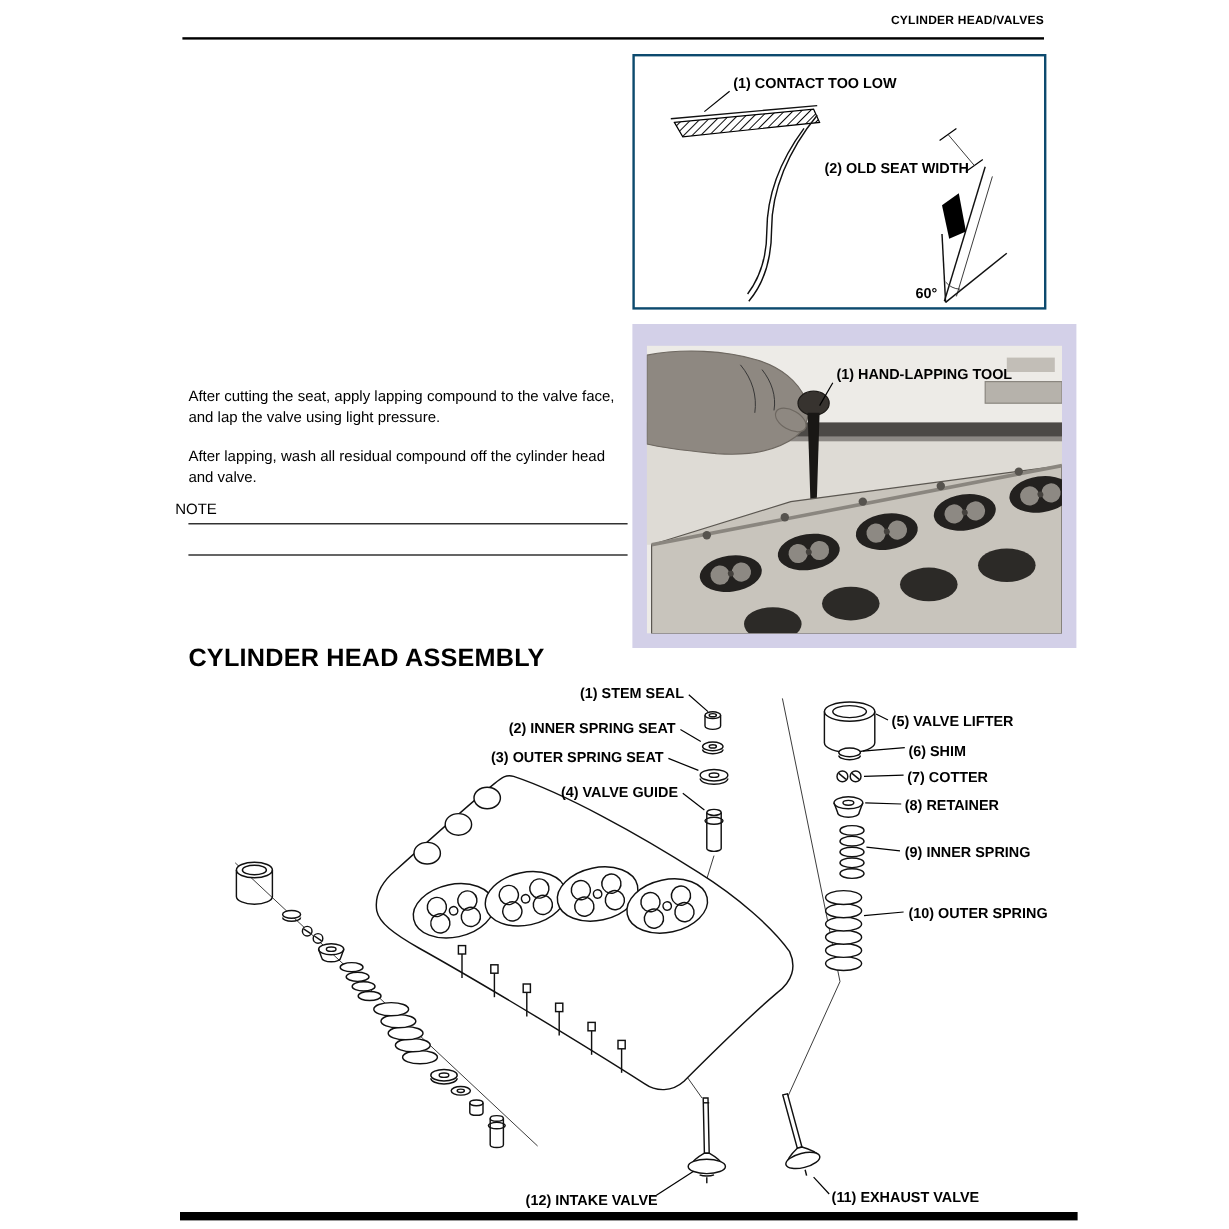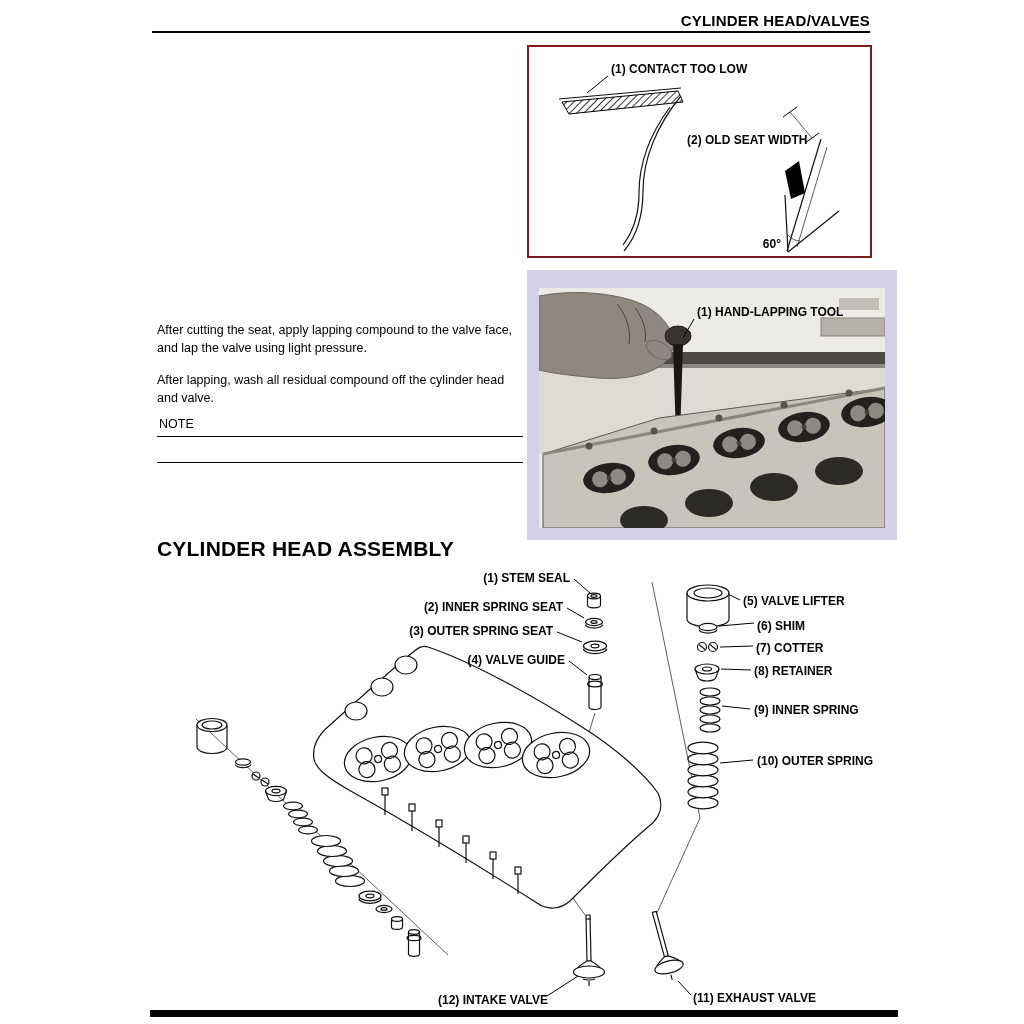--- a/index.html
+++ b/index.html
@@ -1,27 +1,27 @@
 <!DOCTYPE html>
 <html><head>
 <meta charset="utf-8">
 <style>
   html,body { margin:0; padding:0; background:#fff; }
   .page {
     position:relative; width:1024px; height:1024px; background:#ffffff;
     font-family:"Liberation Sans", sans-serif; color:#000; overflow:hidden;
   }
   .abs { position:absolute; }
-  .hdr-title { font-size:15px; font-weight:700; letter-spacing:0.2px; }
+  .hdr-title { font-size:10px; font-weight:700; letter-spacing:0.2px; }
   .rule { background:#000; height:2px; }
   .thin-rule { background:#000; height:1px; }
   .para { font-size:12.5px; line-height:1.42; width:366px; }
   .note-label { font-size:12.5px; }
   .section-heading { font-size:21px; font-weight:700; letter-spacing:0.2px; }
-  .seat-box { border:2px solid #7f1d1d; background:#fff; box-sizing:border-box; }
+  .seat-box { border:2px solid #0c4a6e; background:#fff; box-sizing:border-box; }
   .photo-wrap { background:#d3d0e8;text-align:center; }
   svg text { font:600 12px "Liberation Sans", sans-serif; fill:#000; }
   .dj  { fill:none; stroke:#111; stroke-width:1.2; }
   .djf { fill:#fff; stroke:#111; stroke-width:1.2; }
   .ldr { stroke:#000; stroke-width:1; fill:none; }
   .lnt { stroke:#333; stroke-width:0.8; fill:none; }
   .bottom-bar { background:#000; }
 </style>
 </head>
 <body>
@@ -54,21 +54,21 @@
       <polygon points="256,124 270,114 276,146 262,152" fill="#000"></polygon>
       <line class="dj" x1="259" y1="205" x2="310" y2="164"></line>
       <line class="dj" x1="259" y1="205" x2="256" y2="148"></line>
       <path class="lnt" d="M 271,194 A 17,17 0 0 1 259,188"></path>
       <text x="252" y="201" text-anchor="end">60°</text>
     </svg>
   </div>
 
   <div class="abs para" style="left:157px; top:372px;">After lapping, wash all residual compound off the cylinder head and valve.</div>
   <div class="abs para" style="left:157px; top:322px;">After cutting the seat, apply lapping compound to the valve face, and lap the valve using light pressure.</div>
-  <div class="abs note-label" style="left:159px; top:417px;text-align:center;">NOTE</div>
+  <div class="abs note-label" style="left:146px; top:417px;text-align:center;">NOTE</div>
   <div class="abs thin-rule" style="left:157px; top:436px; width:366px;"></div>
   <div class="abs thin-rule" style="left:157px; top:462px; width:366px;"></div>
 
   <div class="abs photo-wrap" style="left:527px; top:270px; width:370px; height:270px;">
     <svg class="abs" style="left:12px; top:18px;" width="346" height="240" viewBox="0 0 346 240">
       <defs>
         <clipPath id="photoHead">
             <polygon points="4,166 120,130 346,100 346,240 4,240"></polygon>
           </clipPath>
       </defs>

